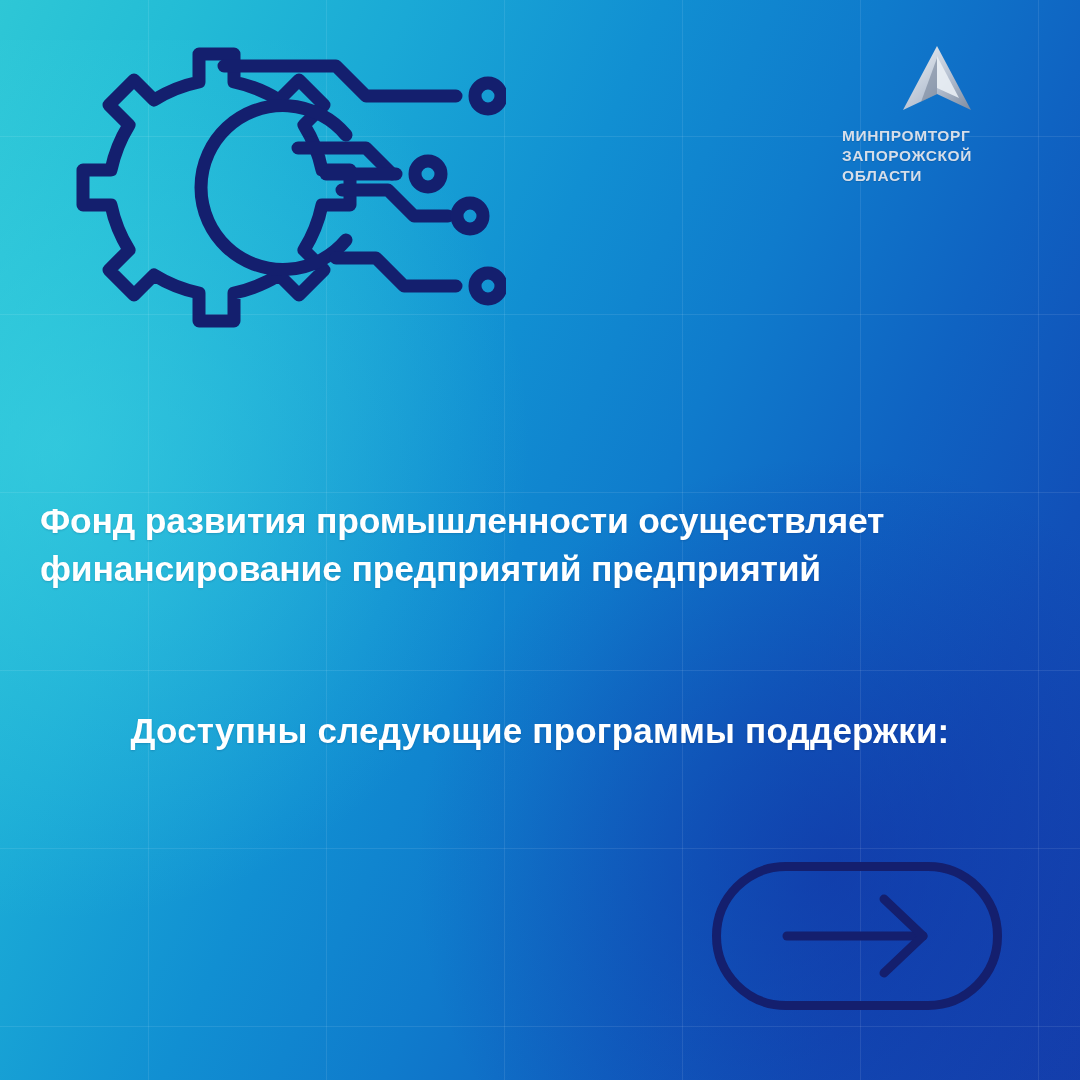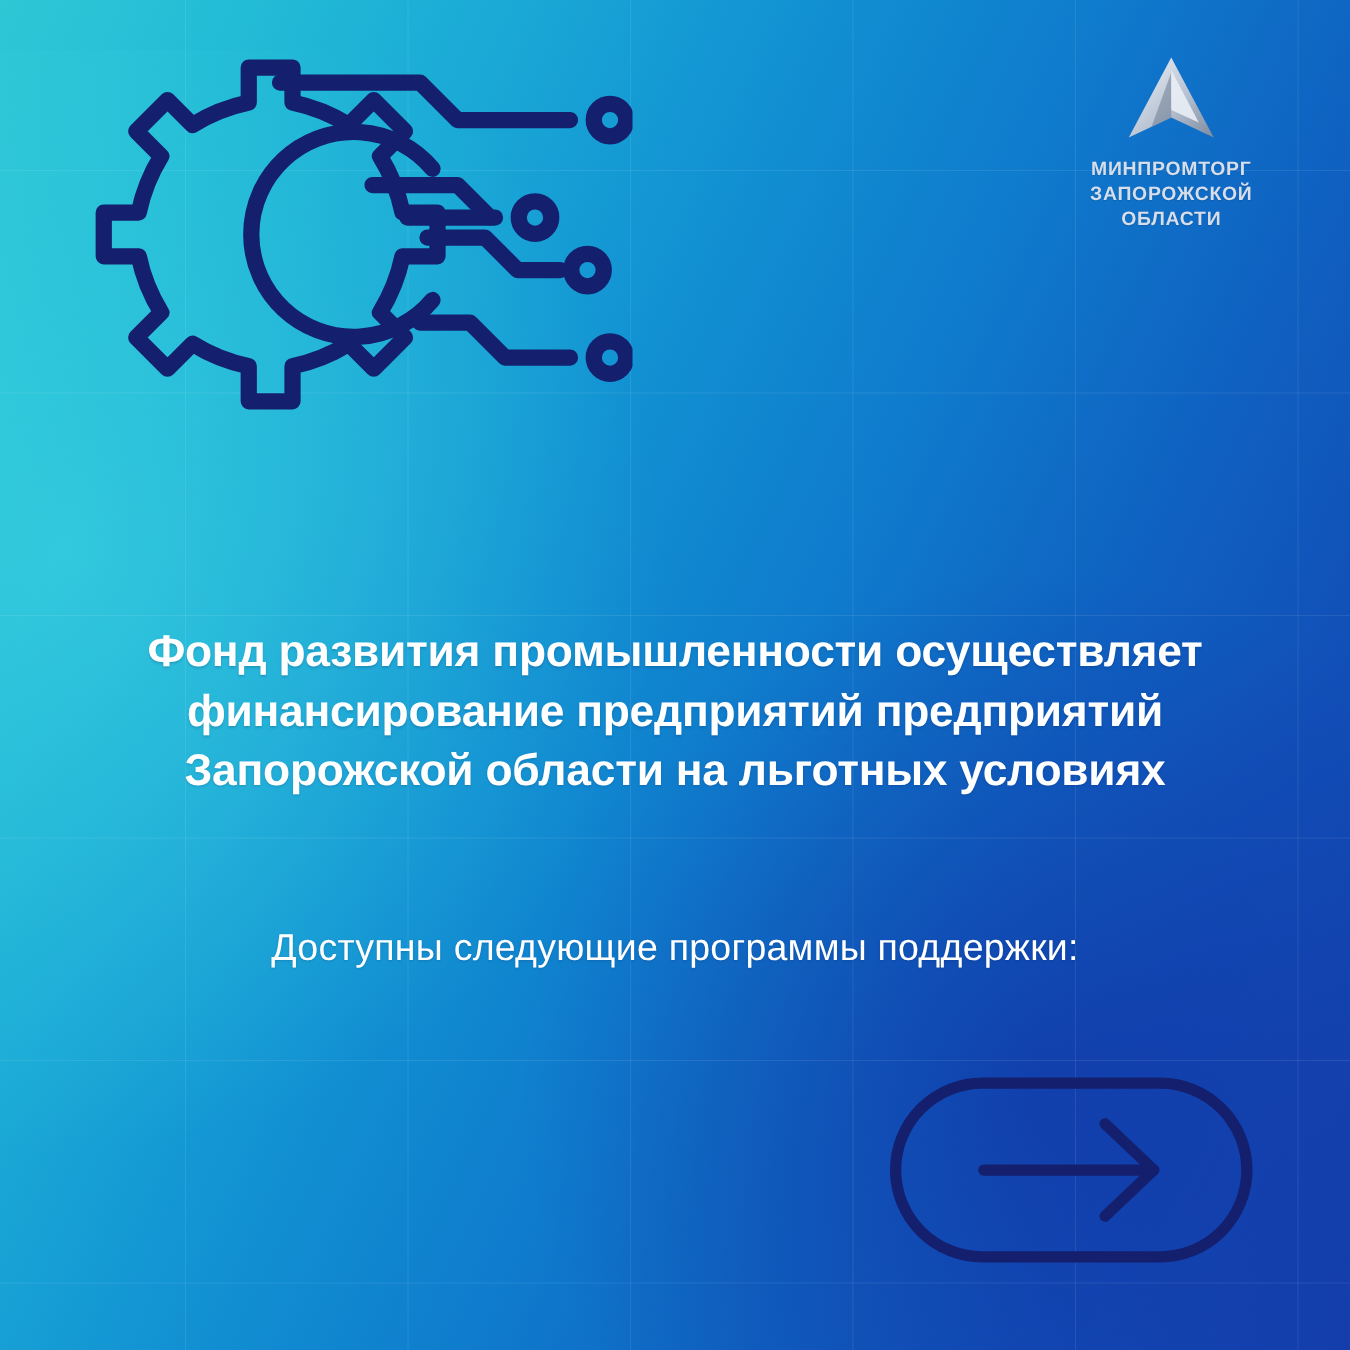--- a/index.html
+++ b/index.html
@@ -59,21 +59,20 @@
     background: radial-gradient(circle at 50% 50%, rgba(18, 44, 160, 0.55) 0%, rgba(18,44,160,0.0) 65%);
     pointer-events: none;
   }
 
   
   #logo {
     position: absolute;
     right: 48px;
     top: 44px;
     width: 190px;
-    text-align: center;
     color: #cfd8e6;
   }
   #logo .mark {
     display: block;
     margin: 0 auto 10px auto;
     width: 72px;
     height: 72px;
   }
   #logo .brand-line {
     display: block;
@@ -93,43 +92,42 @@
     width: 470px;
     height: 360px;
   }
 
   
   #headline {
     position: absolute;
     left: 40px;
     top: 498px;
     width: 1000px;
-    text-align: center;
+    text-align: left;
     color: #ffffff;
     font-weight: bold;
     font-size: 35.5px;
     line-height: 1.34;
     letter-spacing: -0.2px;
     text-shadow: 0 1px 2px rgba(0, 30, 80, 0.18);
   }
   #headline .line { display: block; }
 
   #subhead {
     position: absolute;
     left: 40px;
     top: 708px;
     width: 1000px;
     text-align: center;
     color: #ffffff;
-    font-weight: normal;
-    font-size: 30px;
+    font-weight: bold;
+    font-size: 35px;
     line-height: 1.3;
     letter-spacing: 0.2px;
     text-shadow: 0 1px 2px rgba(0, 30, 80, 0.18);
-    margin-top: 31px;
   }
 
   
   #next-button {
     position: absolute;
     left: 712px;
     top: 862px;
     width: 290px;
     height: 148px;
     border: 9px solid #141f6e;
@@ -201,21 +199,20 @@
       <path d="M36 12 L58 54 L36 44 Z" fill="#e9eef4" opacity="0.9"></path>
     </svg>
     <span class="brand-line">МИНПРОМТОРГ</span>
     <span class="brand-line">ЗАПОРОЖСКОЙ</span>
     <span class="brand-line">ОБЛАСТИ</span>
   </div>
 
   <div id="headline">
     <span class="line">Фонд развития промышленности осуществляет</span>
     <span class="line">финансирование предприятий предприятий</span>
-    <span class="line">Запорожской области на льготных условиях</span>
   </div>
 
   <div id="subhead">Доступны следующие программы поддержки:</div>
 
   <div id="next-button">
     <svg width="272" height="130" viewBox="0 0 272 130">
       <g stroke="#141f6e" stroke-width="9" stroke-linecap="round" stroke-linejoin="round" fill="none">
         <line x1="66" y1="65" x2="202" y2="65"></line>
         <polyline points="163,28 202,65 163,102"></polyline>
       </g>

